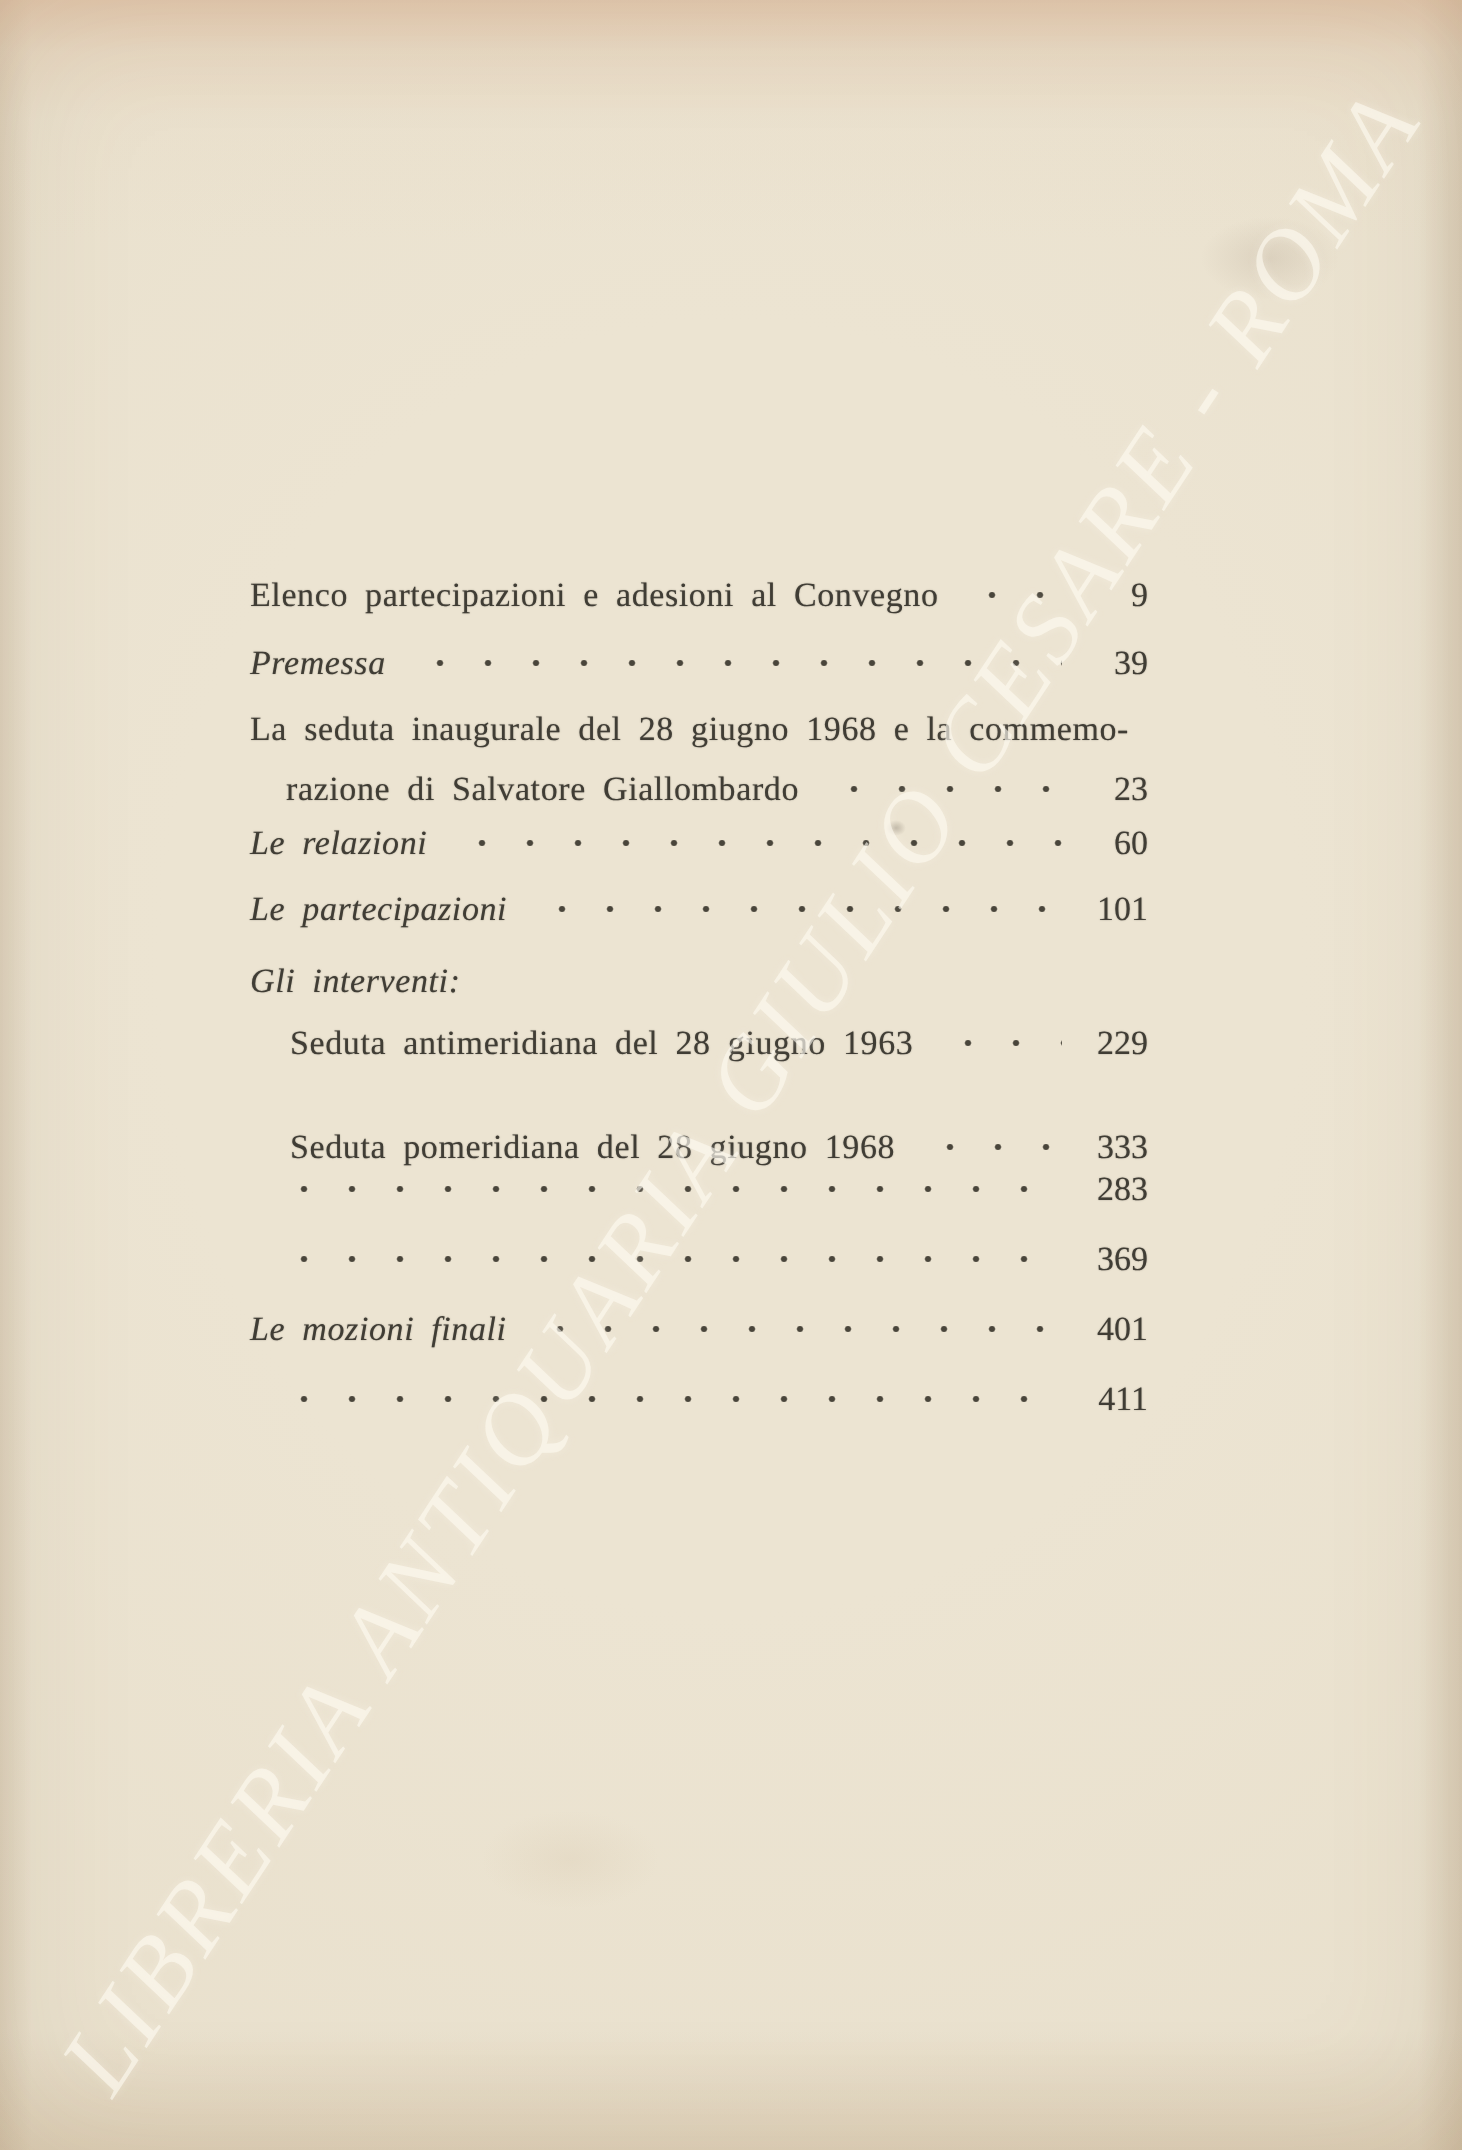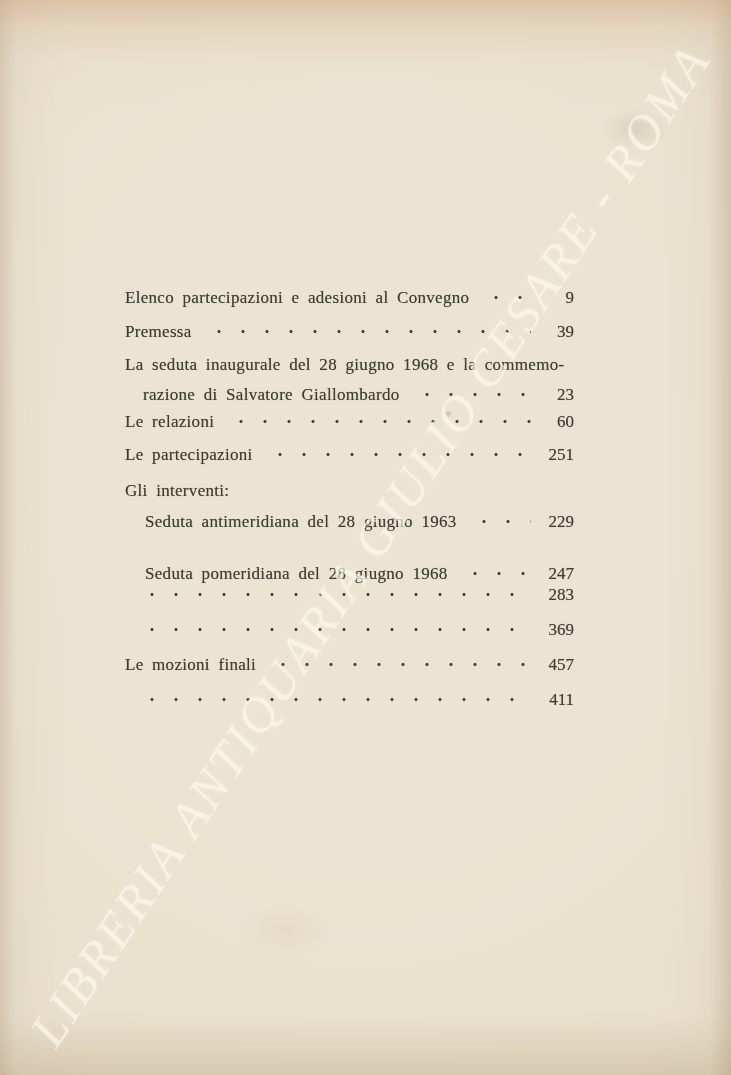--- a/index.html
+++ b/index.html
@@ -40,21 +40,21 @@
     right: 0;
     height: 19px;
     display: flex;
     align-items: baseline;
   }
   .t {
     white-space: nowrap;
     word-spacing: 4px;
     letter-spacing: 0.3px;
   }
-  .italic { }
+  .italic { font-style: italic; }
   .ind { padding-left: 20px; }
   .cont { padding-left: 18px; margin-top: 12px; }
   .leader {
     flex: 1 1 auto;
     height: 19px;
     margin: 0 10px 0 9px;
     background-image: radial-gradient(circle, #49453b 1.2px, rgba(0,0,0,0) 1.9px);
     background-size: 24px 3px;
     background-repeat: repeat-x;
     background-position: 6px 12px;
@@ -130,53 +130,53 @@
 
     <div class="toc-row" style="top:408px">
       <span class="t italic">Le relazioni</span>
       <span class="leader"></span>
       <span class="page-num">60</span>
     </div>
 
     <div class="toc-row" style="top:441px">
       <span class="t italic">Le partecipazioni</span>
       <span class="leader"></span>
-      <span class="page-num">251</span>
+      <span class="page-num">101</span>
     </div>
 
     <div class="toc-row" style="top:481px">
       <span class="t italic">Gli interventi:</span>
     </div>
 
     <div class="toc-row" style="top:508px">
       <span class="t ind">Seduta antimeridiana del 28 giugno 1963</span>
       <span class="leader"></span>
       <span class="page-num">229</span>
     </div>
 
     <div class="toc-row" style="top:560px">
       <span class="t ind">Seduta pomeridiana del 28 giugno 1968</span>
       <span class="leader"></span>
-      <span class="page-num">247</span>
+      <span class="page-num">333</span>
     </div>
 
     <div class="toc-row" style="top:581px">
       <span class="leader"></span>
       <span class="page-num">283</span>
     </div>
 
     <div class="toc-row" style="top:616px">
       <span class="leader"></span>
       <span class="page-num">369</span>
     </div>
 
     <div class="toc-row" style="top:651px">
       <span class="t italic">Le mozioni finali</span>
       <span class="leader"></span>
-      <span class="page-num">457</span>
+      <span class="page-num">401</span>
     </div>
 
     <div class="toc-row" style="top:686px">
       <span class="leader"></span>
       <span class="page-num">411</span>
     </div>
 
   </div>
 
   <div class="stain stain-1"></div>

